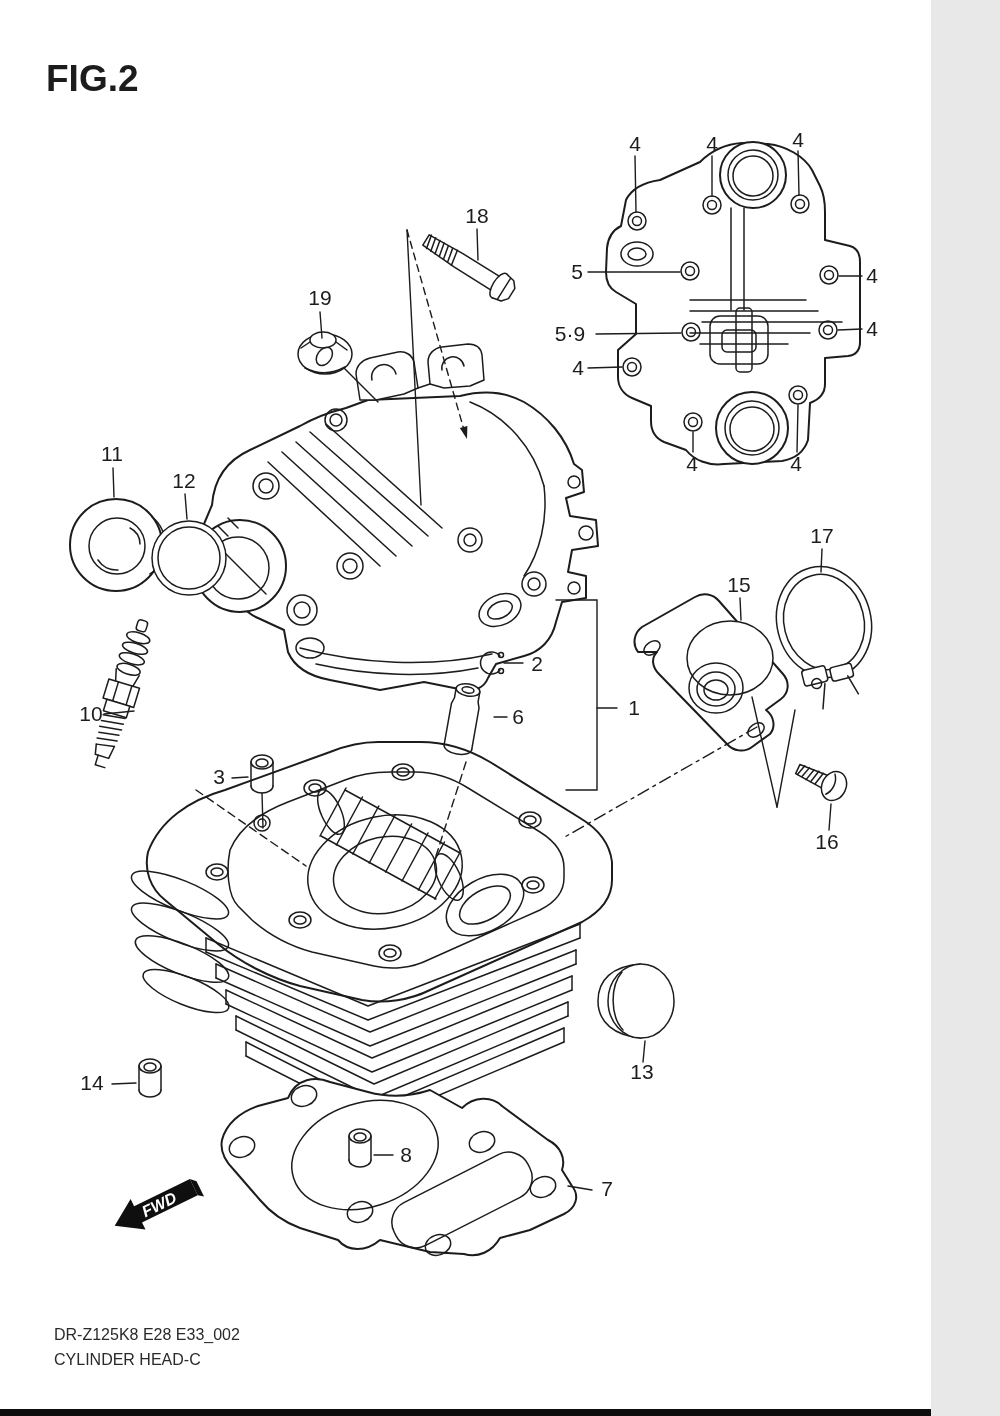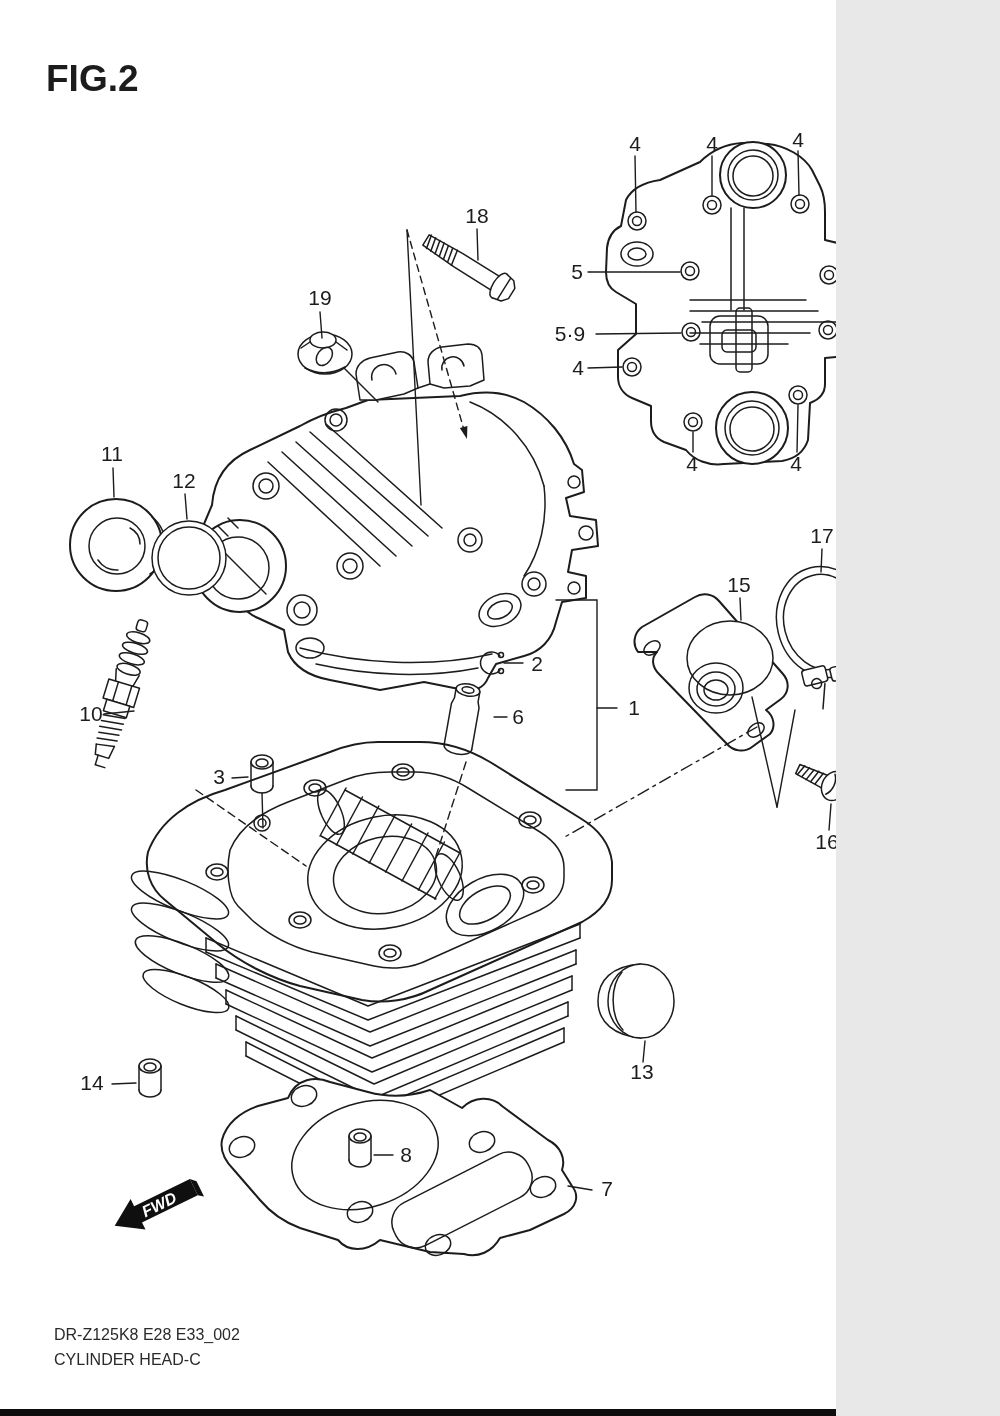--- a/index.html
+++ b/index.html
@@ -1,16 +1,16 @@
 <!DOCTYPE html>
 <html><head>
 <meta charset="utf-8">
 <style>
   html,body{margin:0;padding:0;background:#e8e8e8;}
-  .page{position:relative;width:836px;height:1416px;background:#fff;overflow:hidden;
+  .page{position:relative;width:931px;height:1416px;background:#fff;overflow:hidden;
         font-family:"Liberation Sans",sans-serif;color:#1c1c1c;}
   .fig-title{position:absolute;left:46px;top:58px;font-size:37px;font-weight:700;letter-spacing:0px;}
   .footer-text{position:absolute;left:54px;font-size:16px;color:#2a2a2a;}
   .footer-line1{top:1326px;}
   .footer-line2{top:1351px;text-align:center;}
   .bottom-bar{position:absolute;left:0;bottom:0;width:100%;height:7px;background:#0d0d0d;}
   svg{position:absolute;left:0;top:0;}
   .l5{fill:none;stroke:#1c1c1c;stroke-width:1.5;stroke-linecap:round;stroke-linejoin:round;}
   .ld{fill:none;stroke:#1c1c1c;stroke-width:1.4;stroke-linecap:round;}
   .pw{fill:#ffffff;stroke:#1c1c1c;stroke-width:2;stroke-linejoin:round;}

